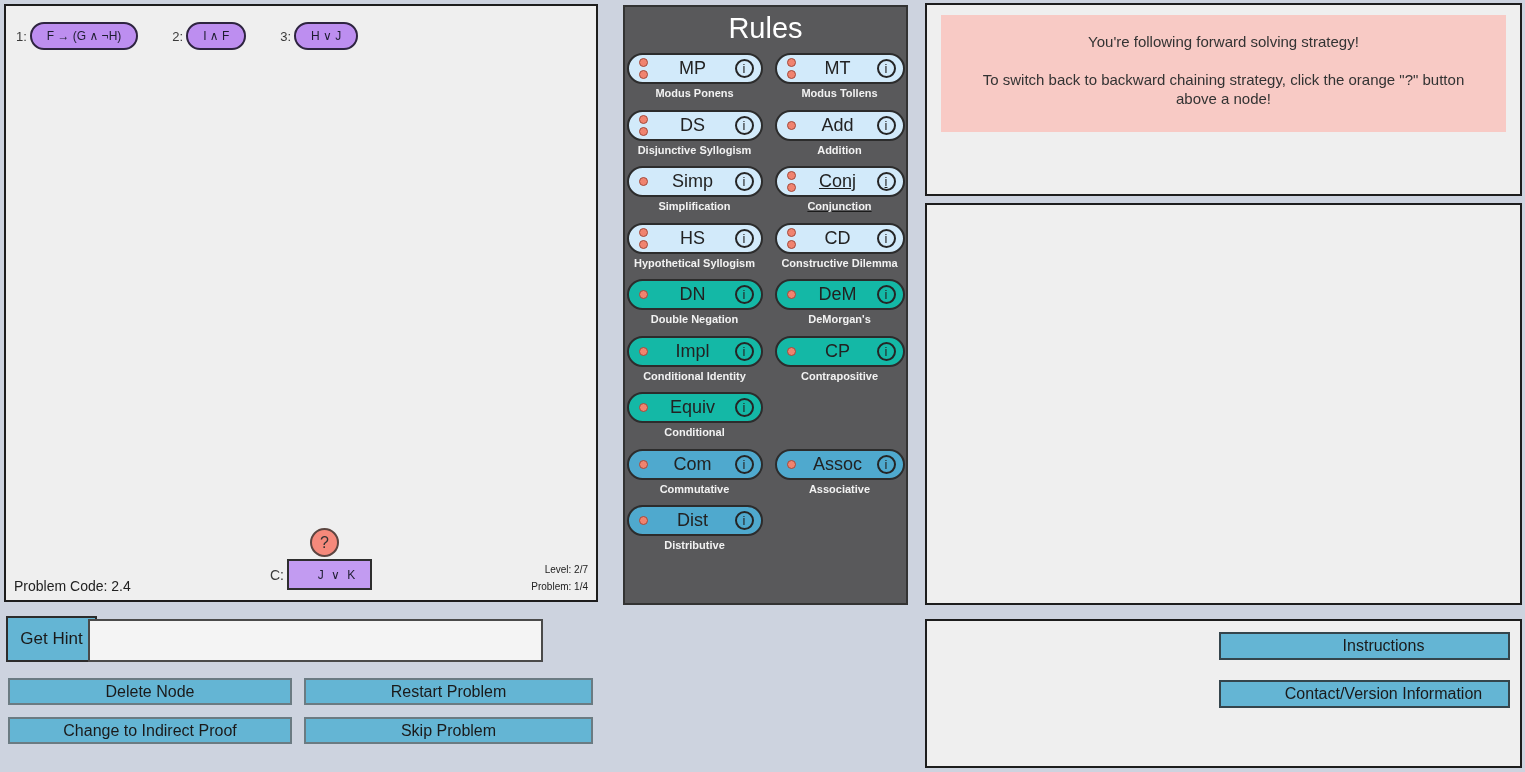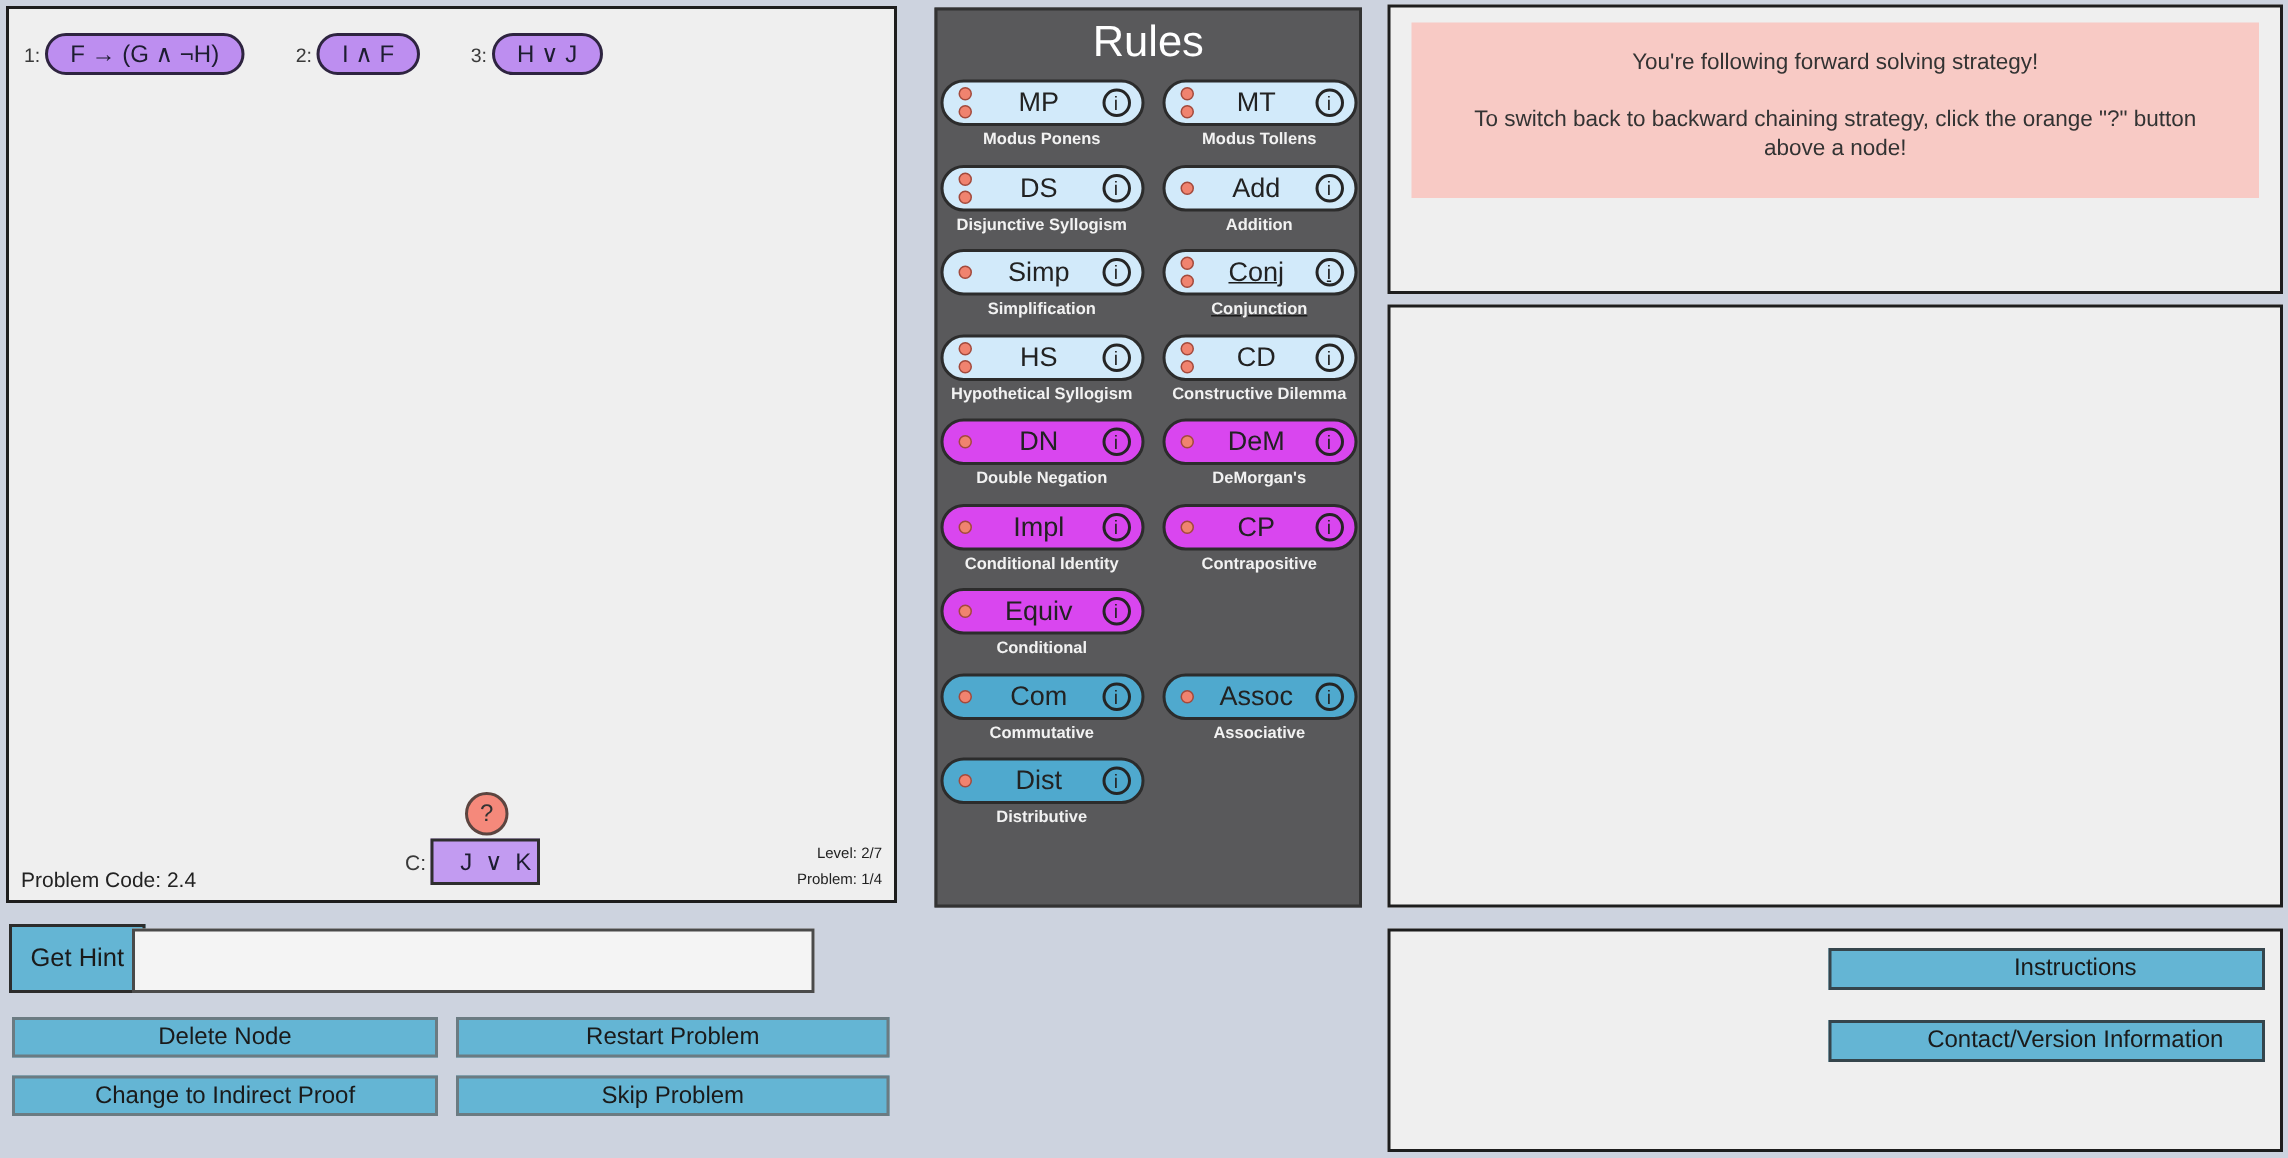--- a/index.html
+++ b/index.html
@@ -17,54 +17,54 @@
   #canvas-panel {
     position:absolute; left:4px; top:4px; width:594px; height:598px;
     background:#efefef; border:2px solid #1d1d1d;
   }
   .premises { position:absolute; left:10px; top:16px; display:flex; gap:34px; align-items:center; }
   .premise { display:flex; align-items:center; }
   .premise-num { font-size:13px; color:#3a3a3a; margin-right:3px; }
   .premise-pill {
     background:#bd8ef0; border:2px solid #2e2440; border-radius:15px;
     height:28px; display:flex; align-items:center; padding:0 15px;
-    font-size:16px; color:#1d1d30; white-space:nowrap; cursor:pointer;
+    font-size:12px; color:#1d1d30; white-space:nowrap; cursor:pointer;
   }
   .conclusion-group { position:absolute; left:264px; bottom:10px; }
   .why-btn {
     display:block; margin-left:40px; margin-bottom:2px;
     width:29px; height:29px; border-radius:50%;
     background:#f5897b; border:2px solid #5c4540;
     font-size:16px; color:#333; line-height:25px; text-align:center; cursor:pointer;
     font-family:"Liberation Sans", sans-serif;
   }
   .c-row { display:flex; align-items:center; }
   .c-label { font-size:14px; color:#3a3a3a; margin-right:3px; }
   .c-node {
     background:#c29bf1; border:2px solid #2e2e2e;
-    width:73px; height:31px; display:flex; align-items:center; justify-content:center;
-    font-size:16px; color:#1d1d30; letter-spacing:2px; cursor:pointer;padding-left:16px;
+    width:85px; height:31px; display:flex; align-items:center; justify-content:center;
+    font-size:12px; color:#1d1d30; letter-spacing:2px; cursor:pointer;padding-left:16px;
   }
   .problem-code { position:absolute; left:8px; bottom:6px; font-size:14px; color:#222; }
   .level-info { position:absolute; right:8px; bottom:5px; font-size:10px; color:#222; text-align:right; line-height:17px;margin-left:14px; }
 
   
   #rules-panel {
     position:absolute; left:623px; top:5px; width:285px; height:600px;
     background:#59595b; border:2px solid #333;
   }
   #rules-title { color:#fff; font-size:29px; font-weight:400; text-align:center; margin:5px 0 8px; }
   #rules-grid { display:grid; grid-template-columns:136px 130px; column-gap:12px; justify-content:center; }
   .rule-cell { height:56.5px; display:flex; flex-direction:column; align-items:center; }
   .rule-pill {
     width:100%; height:31px; border:2px solid #2c2c2c; border-radius:16px;
     display:flex; align-items:center; padding:0 7px; cursor:pointer;
   }
   .shade-light  { background:#d2eafa; }
-  .shade-medium { background:#d946ef; }
+  .shade-medium { background:#14b8a6; }
   .shade-dark   { background:#4fa9ce; }
   .dots { width:15px; display:flex; flex-direction:column; gap:3px; align-items:center; }
   .dot { width:9px; height:9px; border-radius:50%; background:#f0836f; border:1px solid #a34a3c; }
   .rule-abbr { flex:1; text-align:center; font-size:18px; color:#222; }
   .info-icon {
     width:19px; height:19px; border:2px solid #252525; border-radius:50%;
     display:flex; align-items:center; justify-content:center;
     font-size:13px; color:#252525; cursor:pointer; flex:none;
   }
   .rule-caption { margin-top:3px; font-size:11px; font-weight:700; color:#f2f2f2; white-space:nowrap; }

